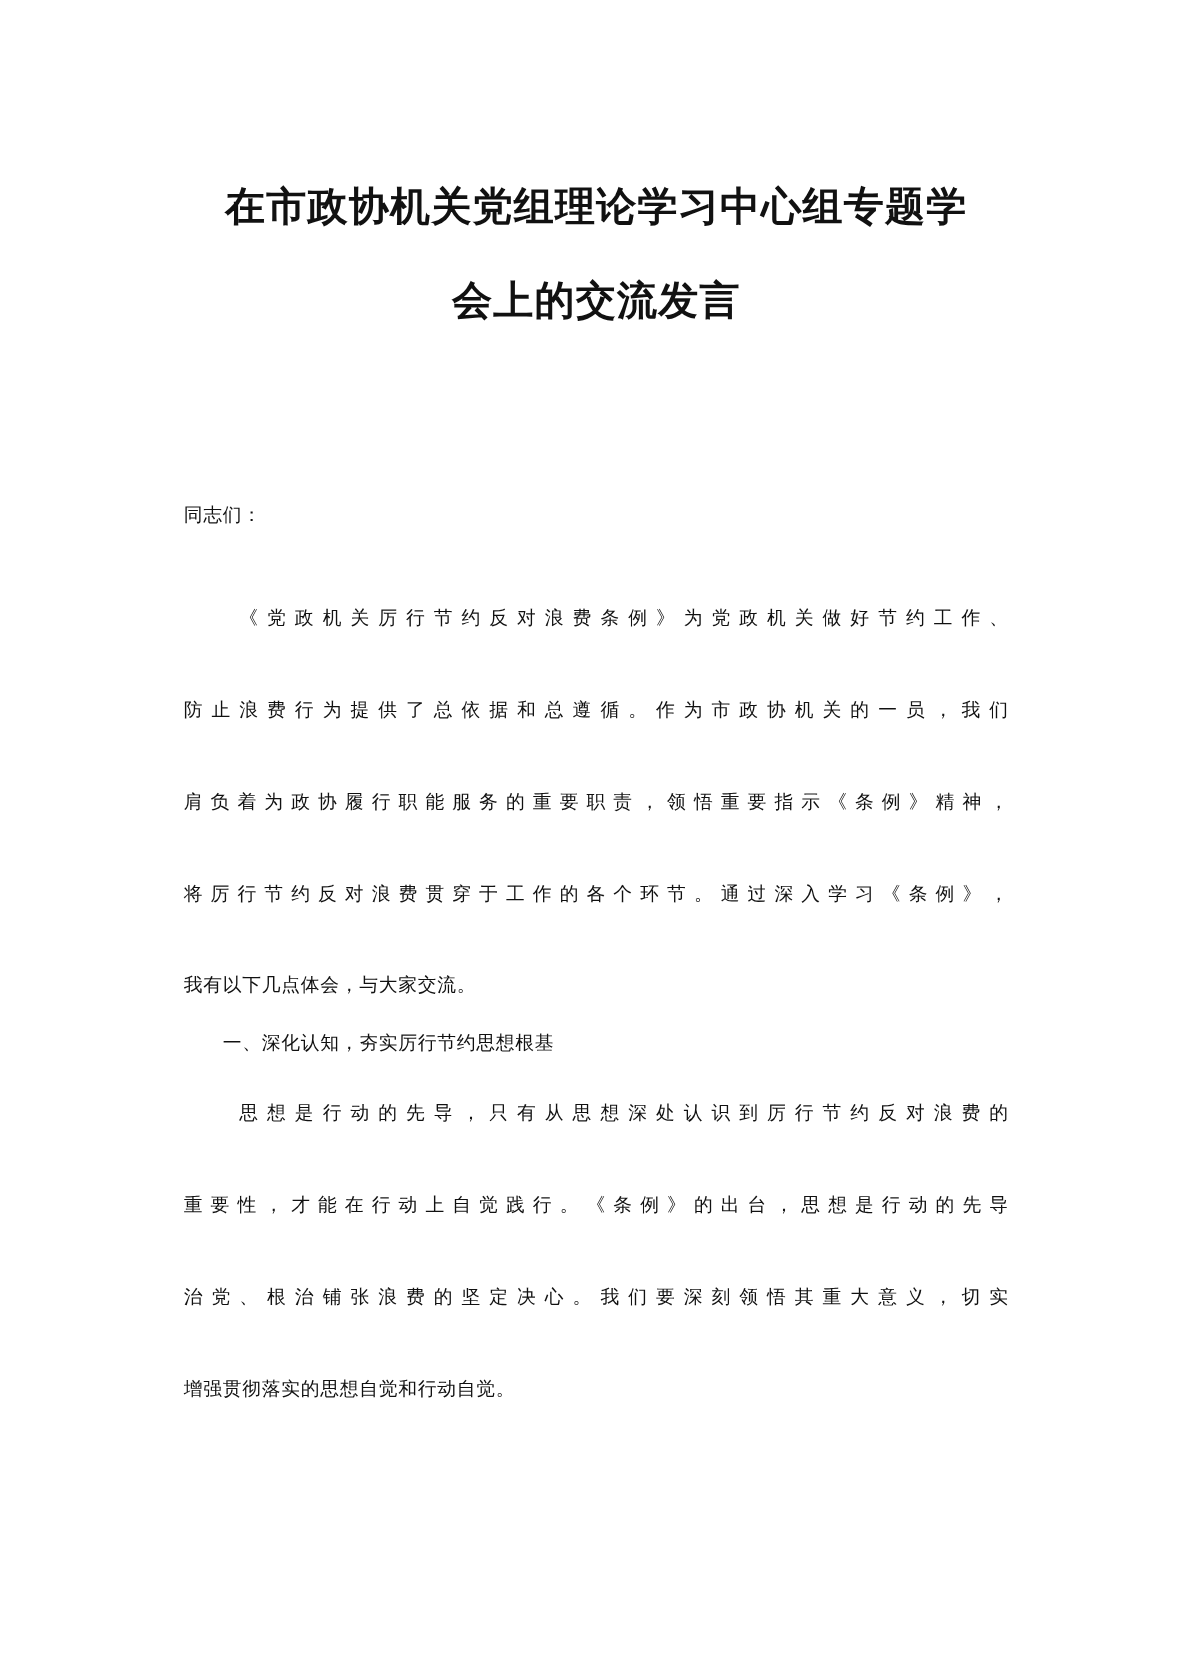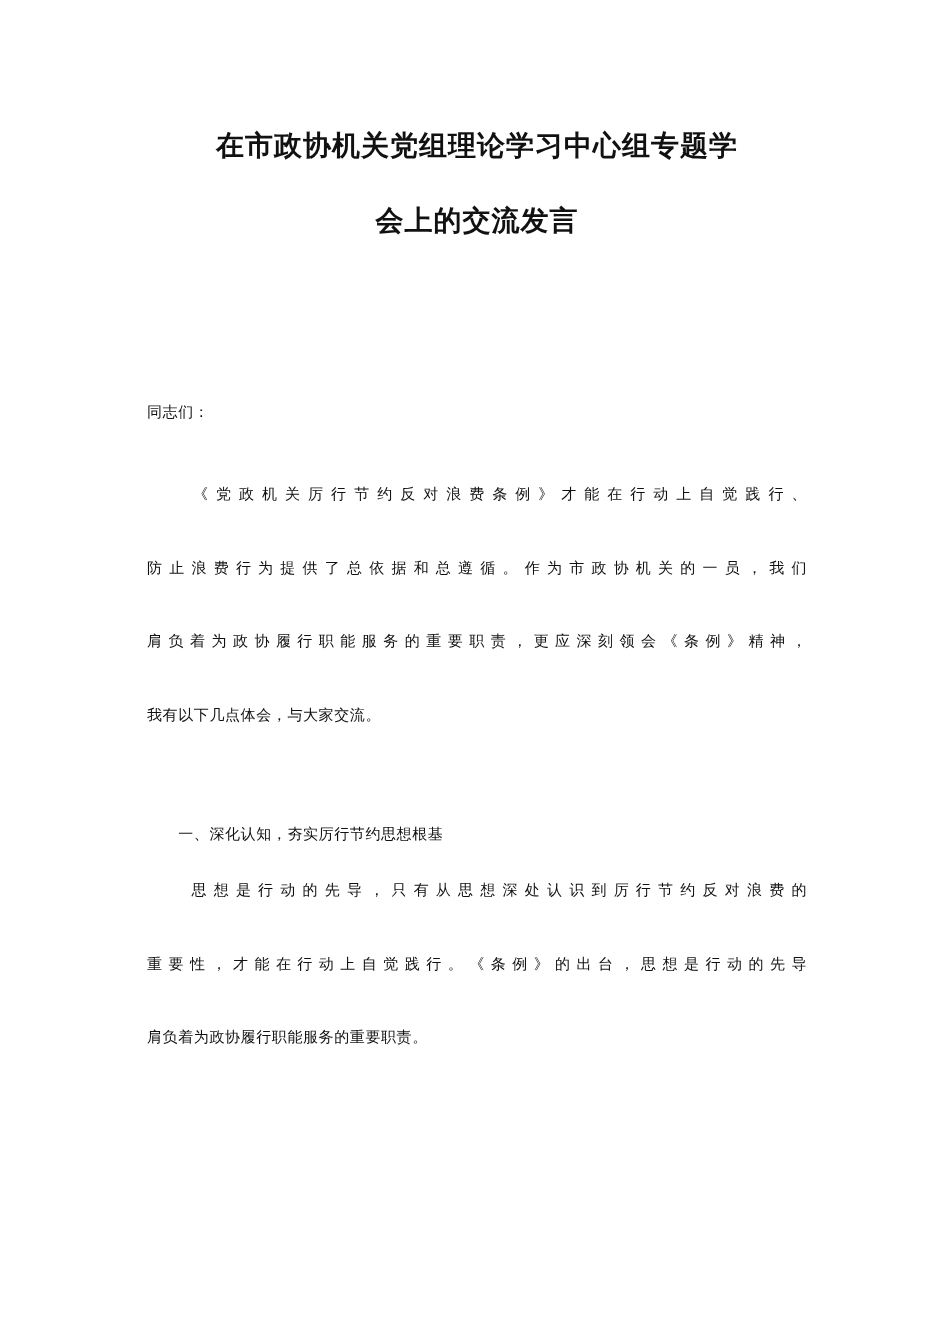--- a/index.html
+++ b/index.html
@@ -18,25 +18,25 @@
     .page {
       position: absolute;
       left: 0; top: 0;
       width: 950px; height: 1344px;
       background: #ffffff;
     }
     .title {
       position: absolute;
       left: 147px;
       width: 660px;
-      top: 108px;
+      top: 128px;
       text-align: center;
       font-family: "DejaVu Sans", "Liberation Sans", sans-serif;
       font-weight: bold;
-      font-size: 28px;
+      font-size: 32px;
       line-height: 75px;
       letter-spacing: 1px;
       margin: 0;
     }
     .title .tline {
       display: block;
       white-space: nowrap;
     }
     .para {
       position: absolute;
@@ -65,30 +65,32 @@
   <h1 class="title">
     <span class="tline">在市政协机关党组理论学习中心组专题学</span>
     <span class="tline">会上的交流发言</span>
   </h1>
 
   <p class="para" style="top:394px; line-height:36px;">
     <span class="pline last">同志们：</span>
   </p>
 
   <div class="para" style="top:458px; line-height:73.5px;">
-    <span class="pline">　　《党政机关厉行节约反对浪费条例》才能在行动上自觉践行、</span>
+    <span class="pline">　　《党政机关厉行节约反对浪费条例》为党政机关做好节约工作、</span>
     <span class="pline">防止浪费行为提供了总依据和总遵循。作为市政协机关的一员，我们</span>
-    <span class="pline">肩负着为政协履行职能服务的重要职责，更应深刻领会《条例》精神，</span>
+    <span class="pline">肩负着为政协履行职能服务的重要职责，领悟重要指示《条例》精神，</span>
+    <span class="pline">将厉行节约反对浪费贯穿于工作的各个环节。通过深入学习《条例》，</span>
     <span class="pline last">我有以下几点体会，与大家交流。</span>
   </div>
 
   <h2 class="para" style="top:816px; line-height:36px; font-weight:normal;">
     <span class="pline last">　　一、深化认知，夯实厉行节约思想根基</span>
   </h2>
 
   <div class="para" style="top:854px; line-height:73.5px;">
     <span class="pline">　　思想是行动的先导，只有从思想深处认识到厉行节约反对浪费的</span>
     <span class="pline">重要性，才能在行动上自觉践行。《条例》的出台，思想是行动的先导</span>
-    <span class="pline last">肩负着为政协履行职能服务的重要职责。</span>
+    <span class="pline">治党、根治铺张浪费的坚定决心。我们要深刻领悟其重大意义，切实</span>
+    <span class="pline last">增强贯彻落实的思想自觉和行动自觉。</span>
   </div>
 
 
 </div>
 
 </body></html>

